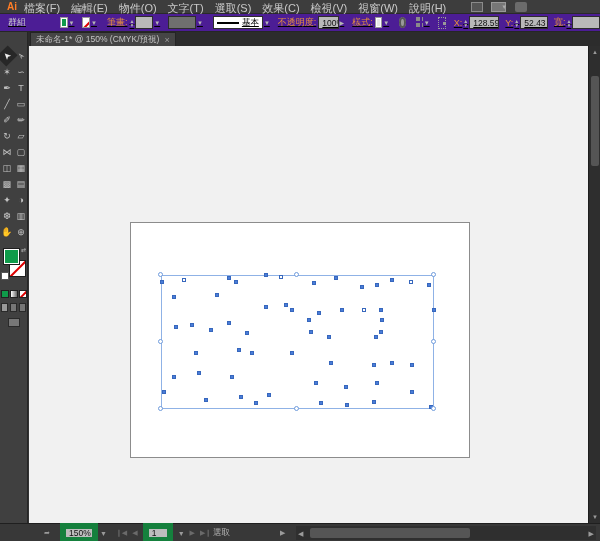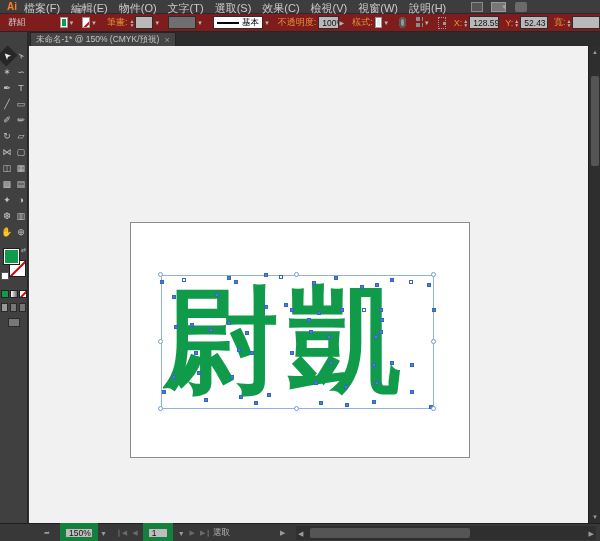--- a/index.html
+++ b/index.html
@@ -12,22 +12,22 @@
   #ai-logo { width:24px; text-align:center; font-size:10px; font-weight:bold; color:#ff7d26; }
   .menu-item { font-size:11px; color:#c9c9c9; margin-right:11px; white-space:nowrap; cursor:default; }
   #menubar-right { display:flex; align-items:center; gap:8px; margin-left:14px; }
   .mb-icon { width:12px; height:10px; border:1px solid #8a8a8a; background:#555; }
   .mb-ws { width:15px; height:10px; background:#777; border:1px solid #999; }
   .mb-caret { color:#aaa; font-size:6px; margin-left:-5px; }
   .mb-live { width:12px; height:10px; background:#6b6b6b; border-radius:2px; }
 
   
   #controlbar { position:absolute; left:0; top:14px; width:600px; height:18px;
-    background:#7f1d1d; border-bottom:1px solid #262626; display:flex; align-items:center;
-    overflow:hidden; white-space:nowrap; }
+    background:#4c1d95; border-bottom:1px solid #262626; display:flex; align-items:center;
+    overflow:hidden; white-space:nowrap;text-decoration:underline; }
   .cb-label { font-size:9px; color:#cfcfcf; }
   .cb-orange { font-size:9px; color:#e8923a; }
   .swatch { width:11px; height:11px; border:1px solid #9a9a9a; box-shadow:inset 0 0 0 1px #fff; }
   .swatch-none { background:#fff; position:relative; overflow:hidden; }
   .swatch-none::after { content:""; position:absolute; left:-2px; top:4px; width:16px; height:2px;
      background:#d00; transform:rotate(-45deg); }
   .caret { font-size:6px; color:#b5b5b5; margin-left:1px; }
   .stepper { display:inline-flex; flex-direction:column; line-height:4px; font-size:5px; color:#b5b5b5; margin:0 1px; }
   .field { height:13px; background:#b9b9b9; color:#111; font-size:8.5px; display:inline-flex;
      align-items:center; padding:0 3px; overflow:hidden; border:1px solid #2d2d2d; }
@@ -234,21 +234,20 @@
   <div id="drawmodes">
     <span class="dmode sel"></span>
     <span class="dmode"></span>
     <span class="dmode"></span>
   </div>
   <div id="screenmode"></div>
 </div>
 
 <div id="canvas">
   <div id="artboard"></div>
-  <div id="art-text" style="color: rgb(15, 155, 74);">尉凱</div>
   <div id="selbox"></div>
   <div id="sel-layer">
       <div class="anchor" style="left: 133px; top: 236px;"></div>
       <div class="anchor hollow" style="left: 155px; top: 234px;"></div>
       <div class="anchor" style="left: 200px; top: 232px;"></div>
       <div class="anchor" style="left: 207px; top: 236px;"></div>
       <div class="anchor" style="left: 145px; top: 251px;"></div>
       <div class="anchor" style="left: 188px; top: 249px;"></div>
       <div class="anchor" style="left: 163px; top: 279px;"></div>
       <div class="anchor" style="left: 200px; top: 277px;"></div>

